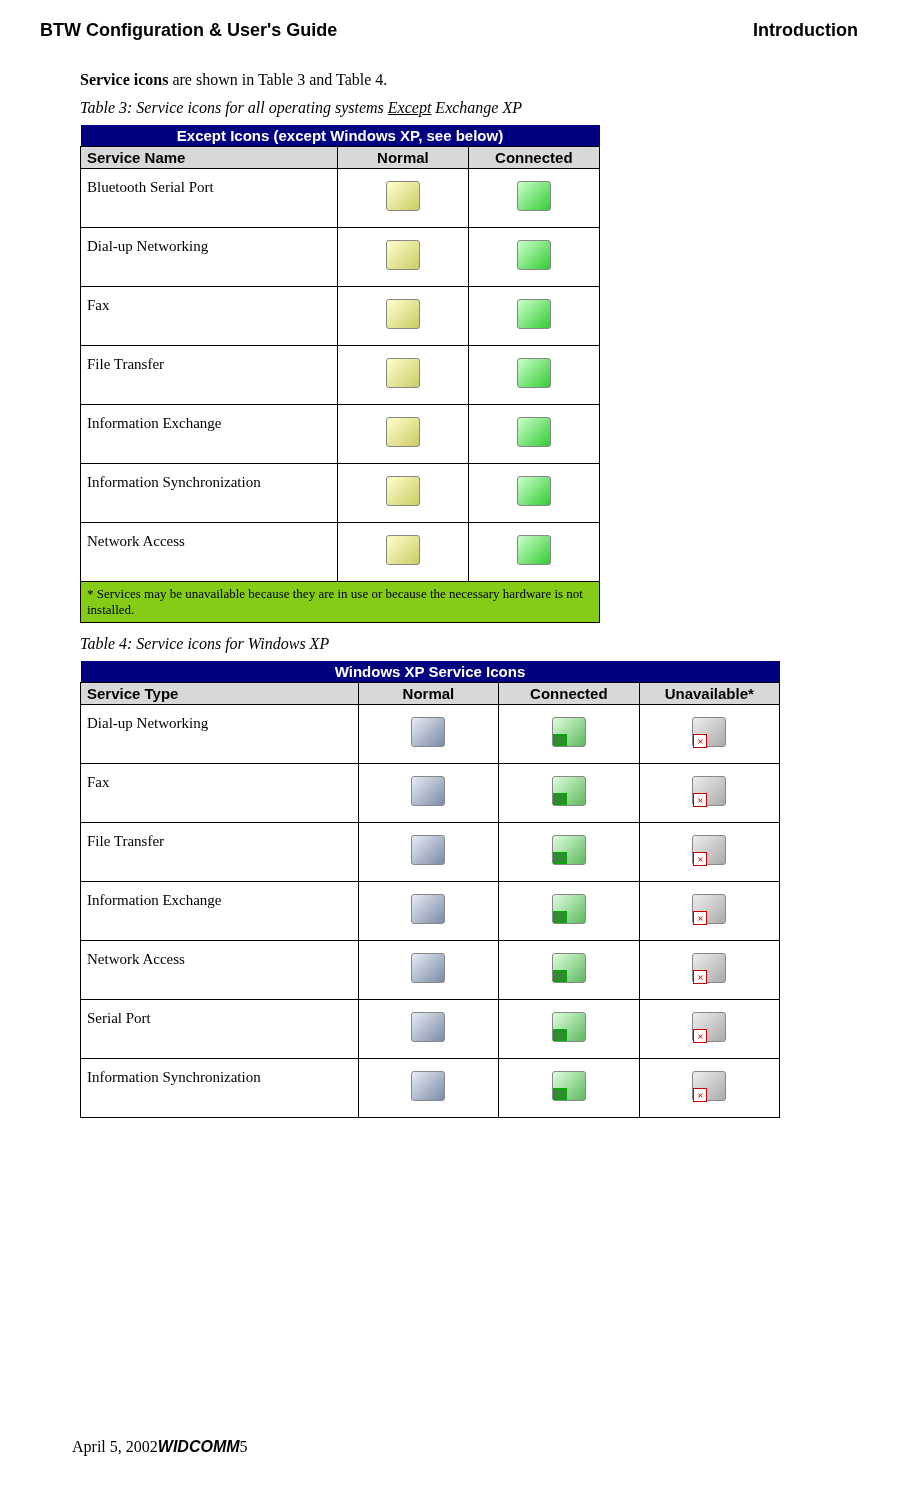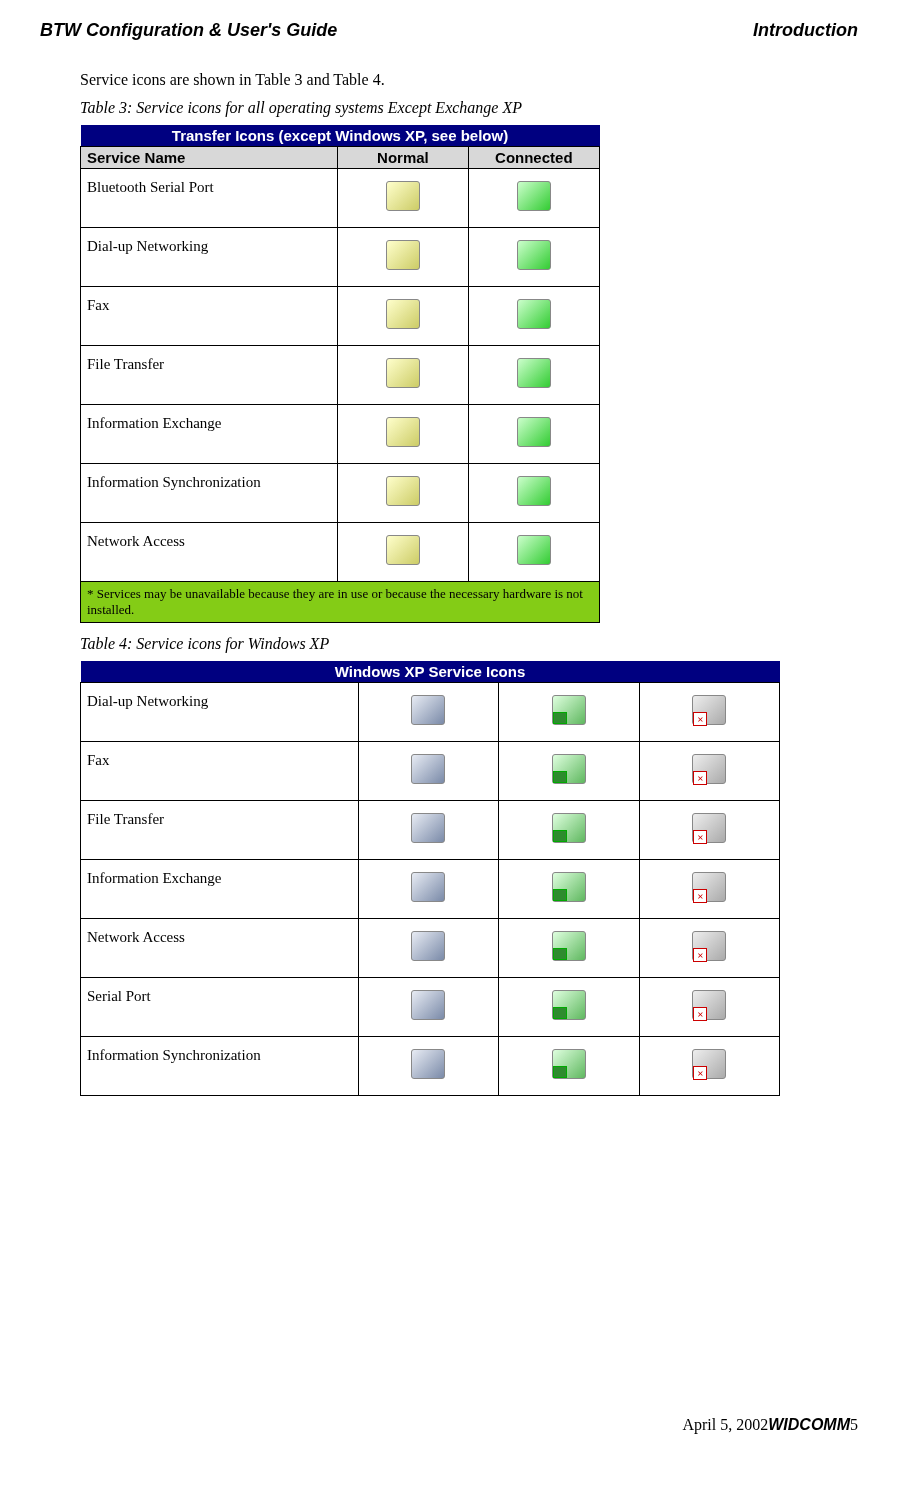--- a/index.html
+++ b/index.html
@@ -9,37 +9,36 @@
     width: 818px;
     color: #000;
   }
   .header-row {
     display: flex;
     justify-content: space-between;
     font-family: Arial, sans-serif;
     font-weight: bold;
     font-size: 18px;
     margin-bottom: 30px;
-    font-style: italic;
   }
   .content {
     margin-left: 40px;
     margin-right: 40px;
   }
   .intro {
     font-size: 16px;
     margin-bottom: 10px;
   }
-  .intro b { font-weight: normal; }
+  .intro b { font-weight: bold; }
   .caption {
     font-style: italic;
     font-size: 16px;
     margin: 8px 0;
   }
-  .caption .underline { font-style: italic; margin-top: 36px; }
+  .caption .underline { text-decoration: underline; font-style: italic; margin-top: 36px; }
   table {
     border-collapse: collapse;
     margin-bottom: 12px;
   }
   table.t3 { width: 520px; }
   table.t4 { width: 700px; }
   th.title {
     background: #000080;
     color: #fff;
     font-family: Arial, sans-serif;
@@ -68,23 +67,24 @@
   td.name { width: 250px; }
   td.icon { text-align: center; vertical-align: middle; width: 120px; }
   td.footnote {
     background: #84cc16;
     font-size: 13px;
     padding: 4px 6px;
     height: auto;
   }
   .footer-row {
     display: flex;
-    justify-content: flex-end;
+    justify-content: flex-start;
     font-size: 16px;
     margin-top: 320px;
+    margin-left: 32px;
   }
   .footer-center {
     font-family: Arial, sans-serif;
     font-weight: bold;
     font-style: italic;
   }
   
   .svc-icon {
     display: inline-block;
     width: 32px;
@@ -127,21 +127,21 @@
     <b>Service icons</b><span> are shown in Table 3 and Table 4.</span>
   </p>
 
   <p class="caption">
     <span>Table 3:      Service icons for all operating systems </span><span class="underline">Except</span><span> Exchange XP</span>
   </p>
 
   <table class="t3">
     <tbody>
         <tr>
-          <th class="title" colspan="3">Transfer Icons (except Windows XP, see below)</th>
+          <th class="title" colspan="3">Except Icons (except Windows XP, see below)</th>
         </tr>
     <tr>
       <th class="col left">Service Name</th>
       <th class="col">Normal</th>
       <th class="col">Connected</th>
     </tr>
     <tr>
       <td class="name">Bluetooth Serial Port</td>
       <td class="icon"><span class="svc-icon normal"></span></td>
       <td class="icon"><span class="svc-icon connected"></span></td>
@@ -183,20 +183,26 @@
     </table>
 
   <p class="caption">Table 4:      Service icons for Windows XP</p>
 
   <table class="t4">
     <tbody>
         <tr>
           <th class="title" colspan="4">Windows XP Service Icons</th>
         </tr>
     <tr>
+      <th class="col left">Service Type</th>
+      <th class="col">Normal</th>
+      <th class="col">Connected</th>
+      <th class="col">Unavailable*</th>
+    </tr>
+    <tr>
       <td class="name">Dial-up Networking</td>
       <td class="icon"><span class="svc-icon xp-n"></span></td>
       <td class="icon"><span class="svc-icon xp-c"></span></td>
       <td class="icon"><span class="svc-icon xp-u"></span></td>
     </tr>
     <tr>
       <td class="name">Fax</td>
       <td class="icon"><span class="svc-icon xp-n"></span></td>
       <td class="icon"><span class="svc-icon xp-c"></span></td>
       <td class="icon"><span class="svc-icon xp-u"></span></td>

